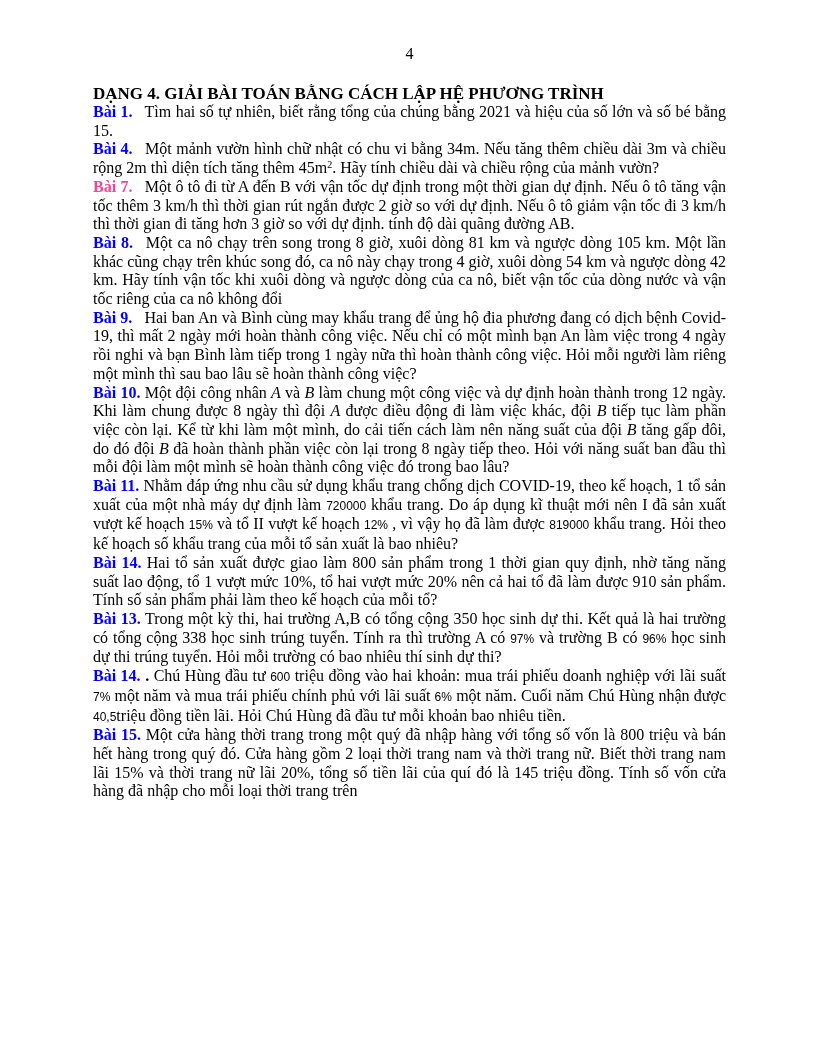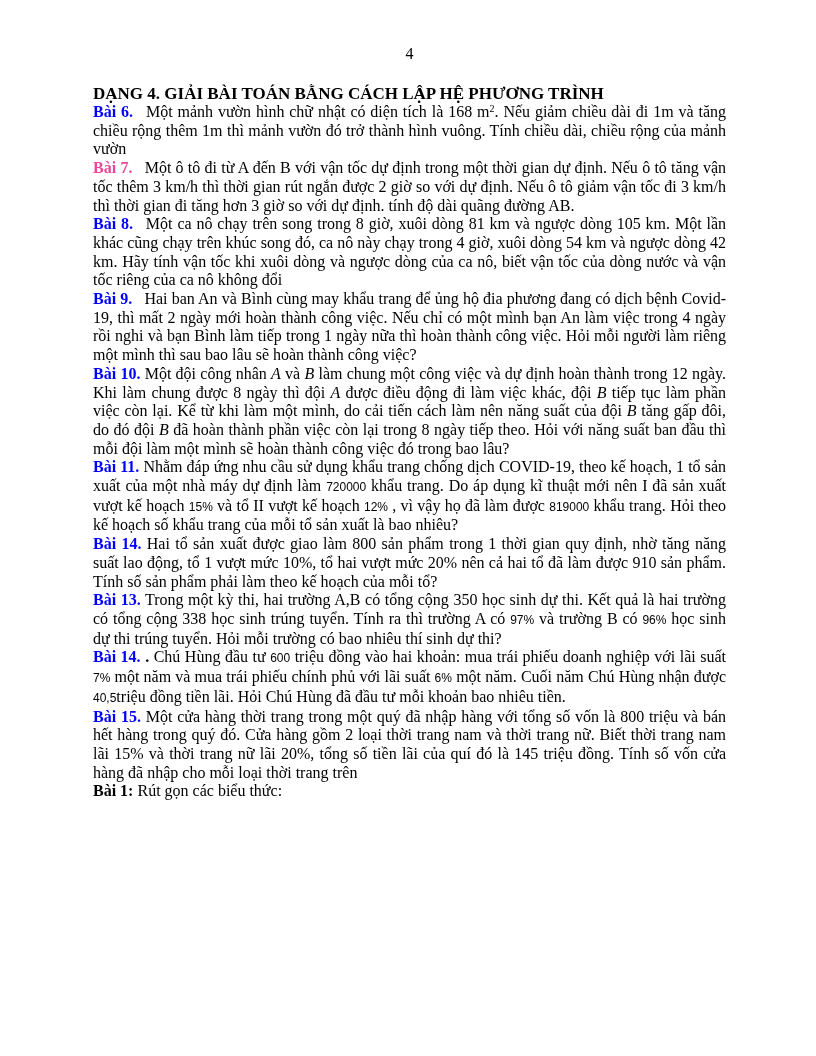--- a/index.html
+++ b/index.html
@@ -41,25 +41,25 @@
   .seg-sup { font-size: 10px; vertical-align: 5px; line-height: 0; }
   .seg-bold { font-weight: bold; }
 </style>
 </head>
 <body>
 
 <div class="page">
   <div class="page-number">4</div>
   <div>
       <div class="section-heading">DẠNG 4. GIẢI BÀI TOÁN BẰNG CÁCH LẬP HỆ PHƯƠNG TRÌNH</div>
-      <p class="prob"><span class="prob-label" style="color: rgb(0, 0, 255);">Bài 6.</span><span>  Một mảnh vườn hình chữ nhật có diện tích là 168 m</span><span class="seg-sup">2</span><span>. Nếu giảm chiều dài đi 1m và tăng chiều rộng thêm 1m thì mảnh vườn đó trở thành hình vuông. Tính chiều dài, chiều rộng của mảnh vườn</span></p>
+      <p class="prob"><span class="prob-label" style="color: rgb(0, 0, 255);">Bài 1.</span><span>  Tìm hai số tự nhiên, biết rằng tổng của chúng bằng 2021 và hiệu của số lớn và số bé bằng 15.</span></p>
+      <p class="prob"><span class="prob-label" style="color: rgb(0, 0, 255);">Bài 4.</span><span>  Một mảnh vườn hình chữ nhật có chu vi bằng 34m. Nếu tăng thêm chiều dài 3m và chiều rộng 2m thì diện tích tăng thêm 45m</span><span class="seg-sup">2</span><span>. Hãy tính chiều dài và chiều rộng của mảnh vườn?</span></p>
       <p class="prob"><span class="prob-label" style="color: #ec4899;">Bài 7.</span><span>  Một ô tô đi từ A đến B với vận tốc dự định trong một thời gian dự định. Nếu ô tô tăng vận tốc thêm 3 km/h thì thời gian rút ngắn được 2 giờ so với dự định. Nếu ô tô giảm vận tốc đi 3 km/h thì thời gian đi tăng hơn 3 giờ so với dự định. tính độ dài quãng đường AB.</span></p>
       <p class="prob"><span class="prob-label" style="color: rgb(0, 0, 255);">Bài 8.</span><span>  Một ca nô chạy trên song trong 8 giờ, xuôi dòng 81 km và ngược dòng 105 km. Một lần khác cũng chạy trên khúc song đó, ca nô này chạy trong 4 giờ, xuôi dòng 54 km và ngược dòng 42 km. Hãy tính vận tốc khi xuôi dòng và ngược dòng của ca nô, biết vận tốc của dòng nước và vận tốc riêng của ca nô không đổi</span></p>
       <p class="prob"><span class="prob-label" style="color: rgb(0, 0, 255);">Bài 9.</span><span>  Hai ban An và Bình cùng may khẩu trang để ủng hộ đia phương đang có dịch bệnh Covid-19, thì mất 2 ngày mới hoàn thành công việc. Nếu chỉ có một mình bạn An làm việc trong 4 ngày rồi nghi và bạn Bình làm tiếp trong 1 ngày nữa thì hoàn thành công việc. Hỏi mỗi người làm riêng một mình thì sau bao lâu sẽ hoàn thành công việc?</span></p>
       <p class="prob"><span class="prob-label" style="color: rgb(0, 0, 255);">Bài 10.</span><span> Một đội công nhân </span><span class="seg-it">A</span><span> và </span><span class="seg-it">B</span><span> làm chung một công việc và dự định hoàn thành trong 12 ngày. Khi làm chung được 8 ngày thì đội </span><span class="seg-it">A</span><span> được điều động đi làm việc khác, đội </span><span class="seg-it">B</span><span> tiếp tục làm phần việc còn lại. Kể từ khi làm một mình, do cải tiến cách làm nên năng suất của đội </span><span class="seg-it">B</span><span> tăng gấp đôi, do đó đội </span><span class="seg-it">B</span><span> đã hoàn thành phần việc còn lại trong 8 ngày tiếp theo. Hỏi với năng suất ban đầu thì mỗi đội làm một mình sẽ hoàn thành công việc đó trong bao lâu?</span></p>
       <p class="prob"><span class="prob-label" style="color: rgb(0, 0, 255);">Bài 11.</span><span> Nhằm đáp ứng nhu cầu sử dụng khẩu trang chống dịch COVID-19, theo kế hoạch, 1 tổ sản xuất của một nhà máy dự định làm </span><span class="seg-sans">720000</span><span> khẩu trang. Do áp dụng kĩ thuật mới nên I đã sản xuất vượt kế hoạch </span><span class="seg-sans">15%</span><span> và tổ II vượt kế hoạch </span><span class="seg-sans">12%</span><span> , vì vậy họ đã làm được </span><span class="seg-sans">819000</span><span> khẩu trang. Hỏi theo kế hoạch số khẩu trang của mỗi tổ sản xuất là bao nhiêu?</span></p>
       <p class="prob"><span class="prob-label" style="color: rgb(0, 0, 255);">Bài 14.</span><span> Hai tổ sản xuất được giao làm 800 sản phẩm trong 1 thời gian quy định, nhờ tăng năng suất lao động, tổ 1 vượt mức 10%, tổ hai vượt mức 20% nên cả hai tổ đã làm được 910 sản phẩm. Tính số sản phẩm phải làm theo kế hoạch của mỗi tổ?</span></p>
       <p class="prob"><span class="prob-label" style="color: rgb(0, 0, 255);">Bài 13.</span><span> Trong một kỳ thi, hai trường A,B có tổng cộng 350 học sinh dự thi. Kết quả là hai trường có tổng cộng 338 học sinh trúng tuyển. Tính ra thì trường A có </span><span class="seg-sans">97%</span><span> và trường B có </span><span class="seg-sans">96%</span><span> học sinh dự thi trúng tuyển. Hỏi mỗi trường có bao nhiêu thí sinh dự thi?</span></p>
       <p class="prob"><span class="prob-label" style="color: rgb(0, 0, 255);">Bài 14.</span><span class="seg-bold"> .</span><span> Chú Hùng đầu tư </span><span class="seg-sans">600</span><span> triệu đồng vào hai khoản: mua trái phiếu doanh nghiệp với lãi suất </span><span class="seg-sans">7%</span><span> một năm và mua trái phiếu chính phủ với lãi suất </span><span class="seg-sans">6%</span><span> một năm. Cuối năm Chú Hùng nhận được </span><span class="seg-sans">40,5</span><span>triệu đồng tiền lãi. Hỏi Chú Hùng đã đầu tư mỗi khoản bao nhiêu tiền.</span></p>
       <p class="prob"><span class="prob-label" style="color: rgb(0, 0, 255);">Bài 15.</span><span> Một cửa hàng thời trang trong một quý đã nhập hàng với tổng số vốn là 800 triệu và bán hết hàng trong quý đó. Cửa hàng gồm 2 loại thời trang nam và thời trang nữ. Biết thời trang nam lãi 15% và thời trang nữ lãi 20%, tổng số tiền lãi của quí đó là 145 triệu đồng. Tính số vốn cửa hàng đã nhập cho mỗi loại thời trang trên</span></p>
-      <p class="prob"><span class="prob-label" style="color: rgb(0, 0, 0);">Bài 1:</span><span> Rút gọn các biểu thức:</span></p>
     </div>
 </div>
 
 </body></html>

